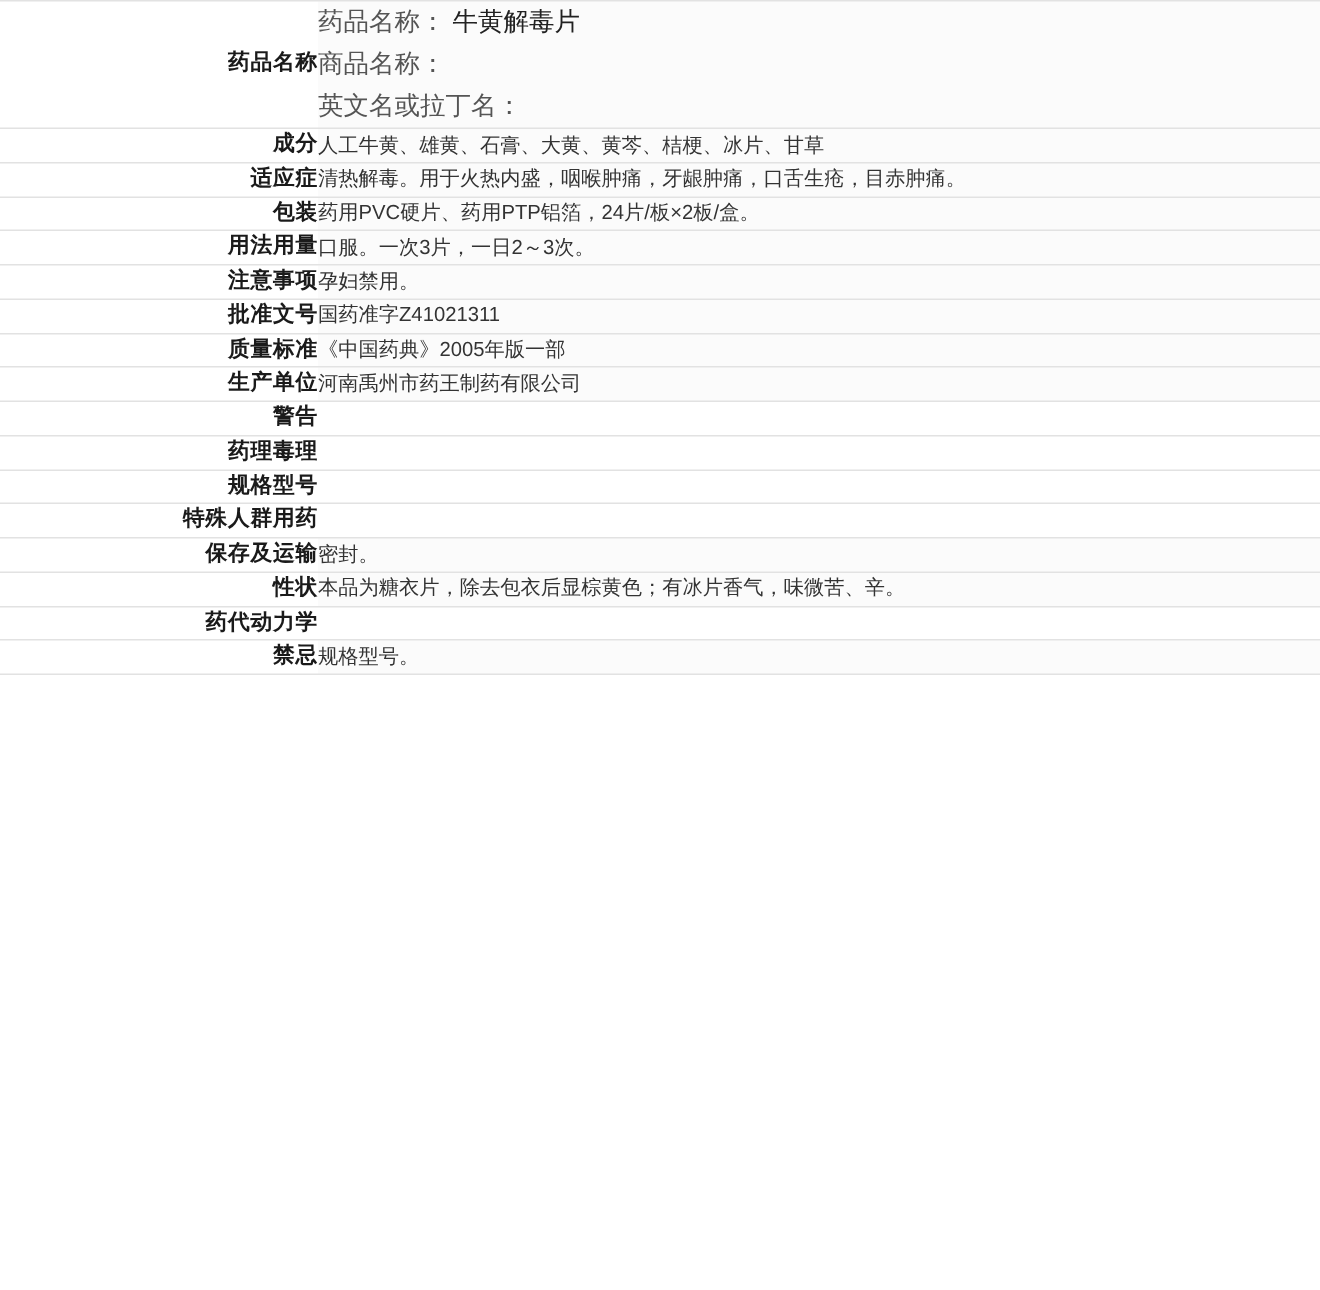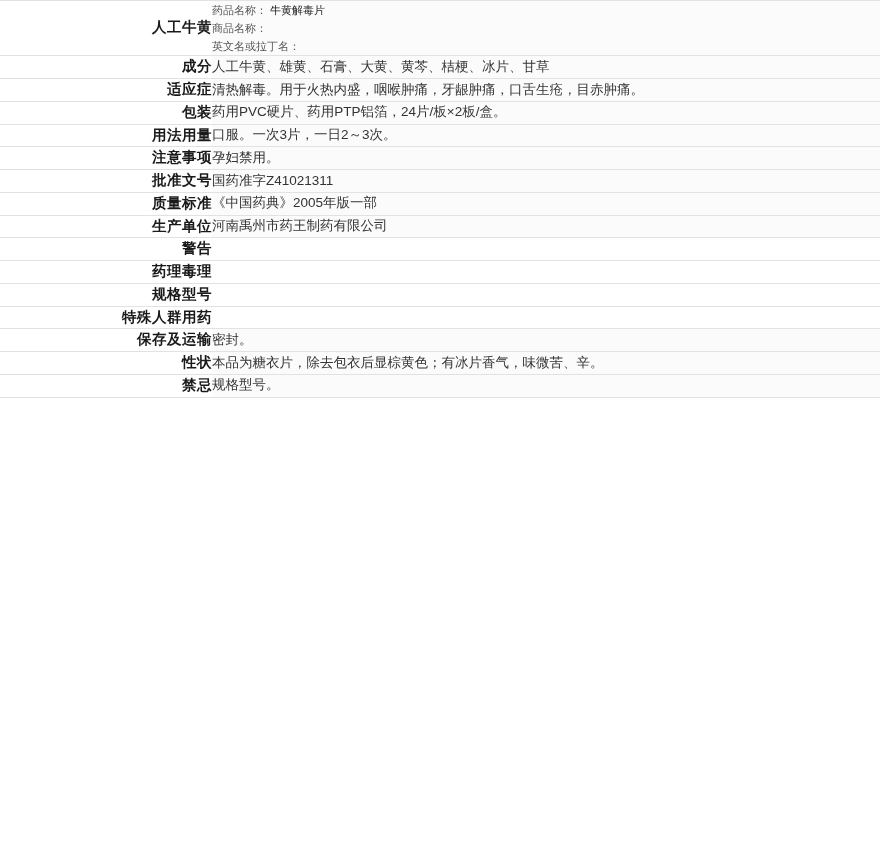--- a/index.html
+++ b/index.html
@@ -51,21 +51,21 @@
     background: #fbfbfb;
     box-sizing: border-box;
   }
 
   tr.row-empty td.value-cell {
     background: #ffffff;
   }
 
   .sub-line {
     display: block;
-    font-size: 11px;
+    font-size: 17px;
     color: #444444;
     line-height: 1.65;
     white-space: pre;
   }
 
   .sub-line .sub-key {
     color: #555555;
   }
 
   .sub-line .sub-val {
@@ -75,21 +75,21 @@
   .spacer {
     height: 150px;
   }
 </style>
 </head>
 <body>
 
 <table id="drug-table">
   <tbody>
       <tr>
-        <td class="label-cell">人工牛黄</td>
+        <td class="label-cell">药品名称</td>
         <td class="value-cell">
           <span class="sub-line"><span class="sub-key">药品名称：</span> <span class="sub-val">牛黄解毒片</span></span>
           <span class="sub-line"><span class="sub-key">商品名称：</span> <span class="sub-val"></span></span>
           <span class="sub-line"><span class="sub-key">英文名或拉丁名：</span> <span class="sub-val"></span></span>
         </td>
       </tr>
       <tr>
         <td class="label-cell">成分</td>
         <td class="value-cell">人工牛黄、雄黄、石膏、大黄、黄芩、桔梗、冰片、甘草</td>
       </tr>
@@ -138,20 +138,24 @@
         <td class="value-cell">&nbsp;</td>
       </tr>
       <tr>
         <td class="label-cell">保存及运输</td>
         <td class="value-cell">密封。</td>
       </tr>
       <tr>
         <td class="label-cell">性状</td>
         <td class="value-cell">本品为糖衣片，除去包衣后显棕黄色；有冰片香气，味微苦、辛。</td>
       </tr>
+      <tr class="row-empty">
+        <td class="label-cell">药代动力学</td>
+        <td class="value-cell">&nbsp;</td>
+      </tr>
       <tr>
         <td class="label-cell">禁忌</td>
         <td class="value-cell">规格型号。</td>
       </tr>
     </tbody>
 </table>
 
 <div class="spacer"></div>
 
 </body></html>

